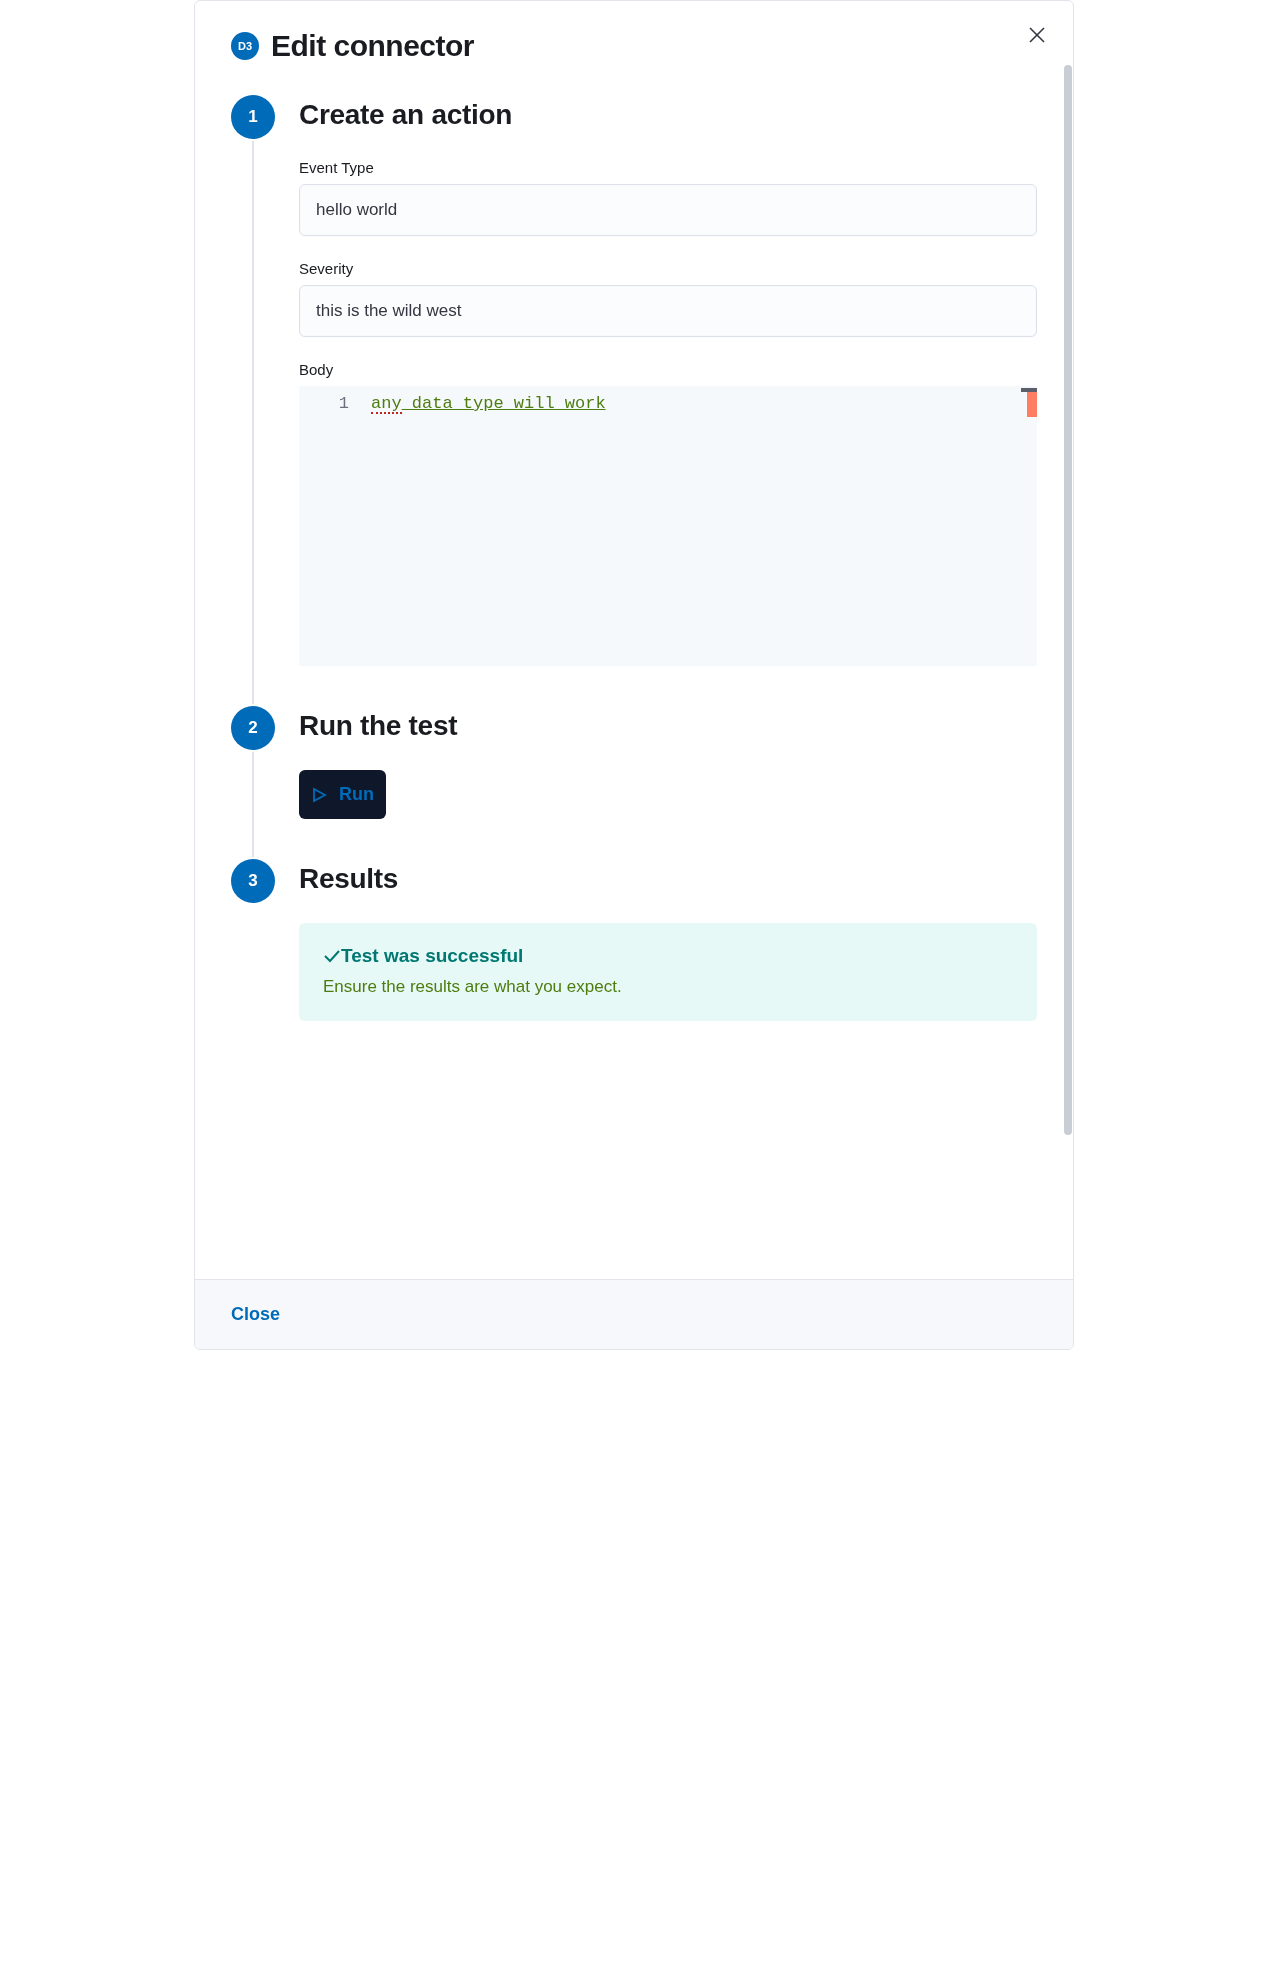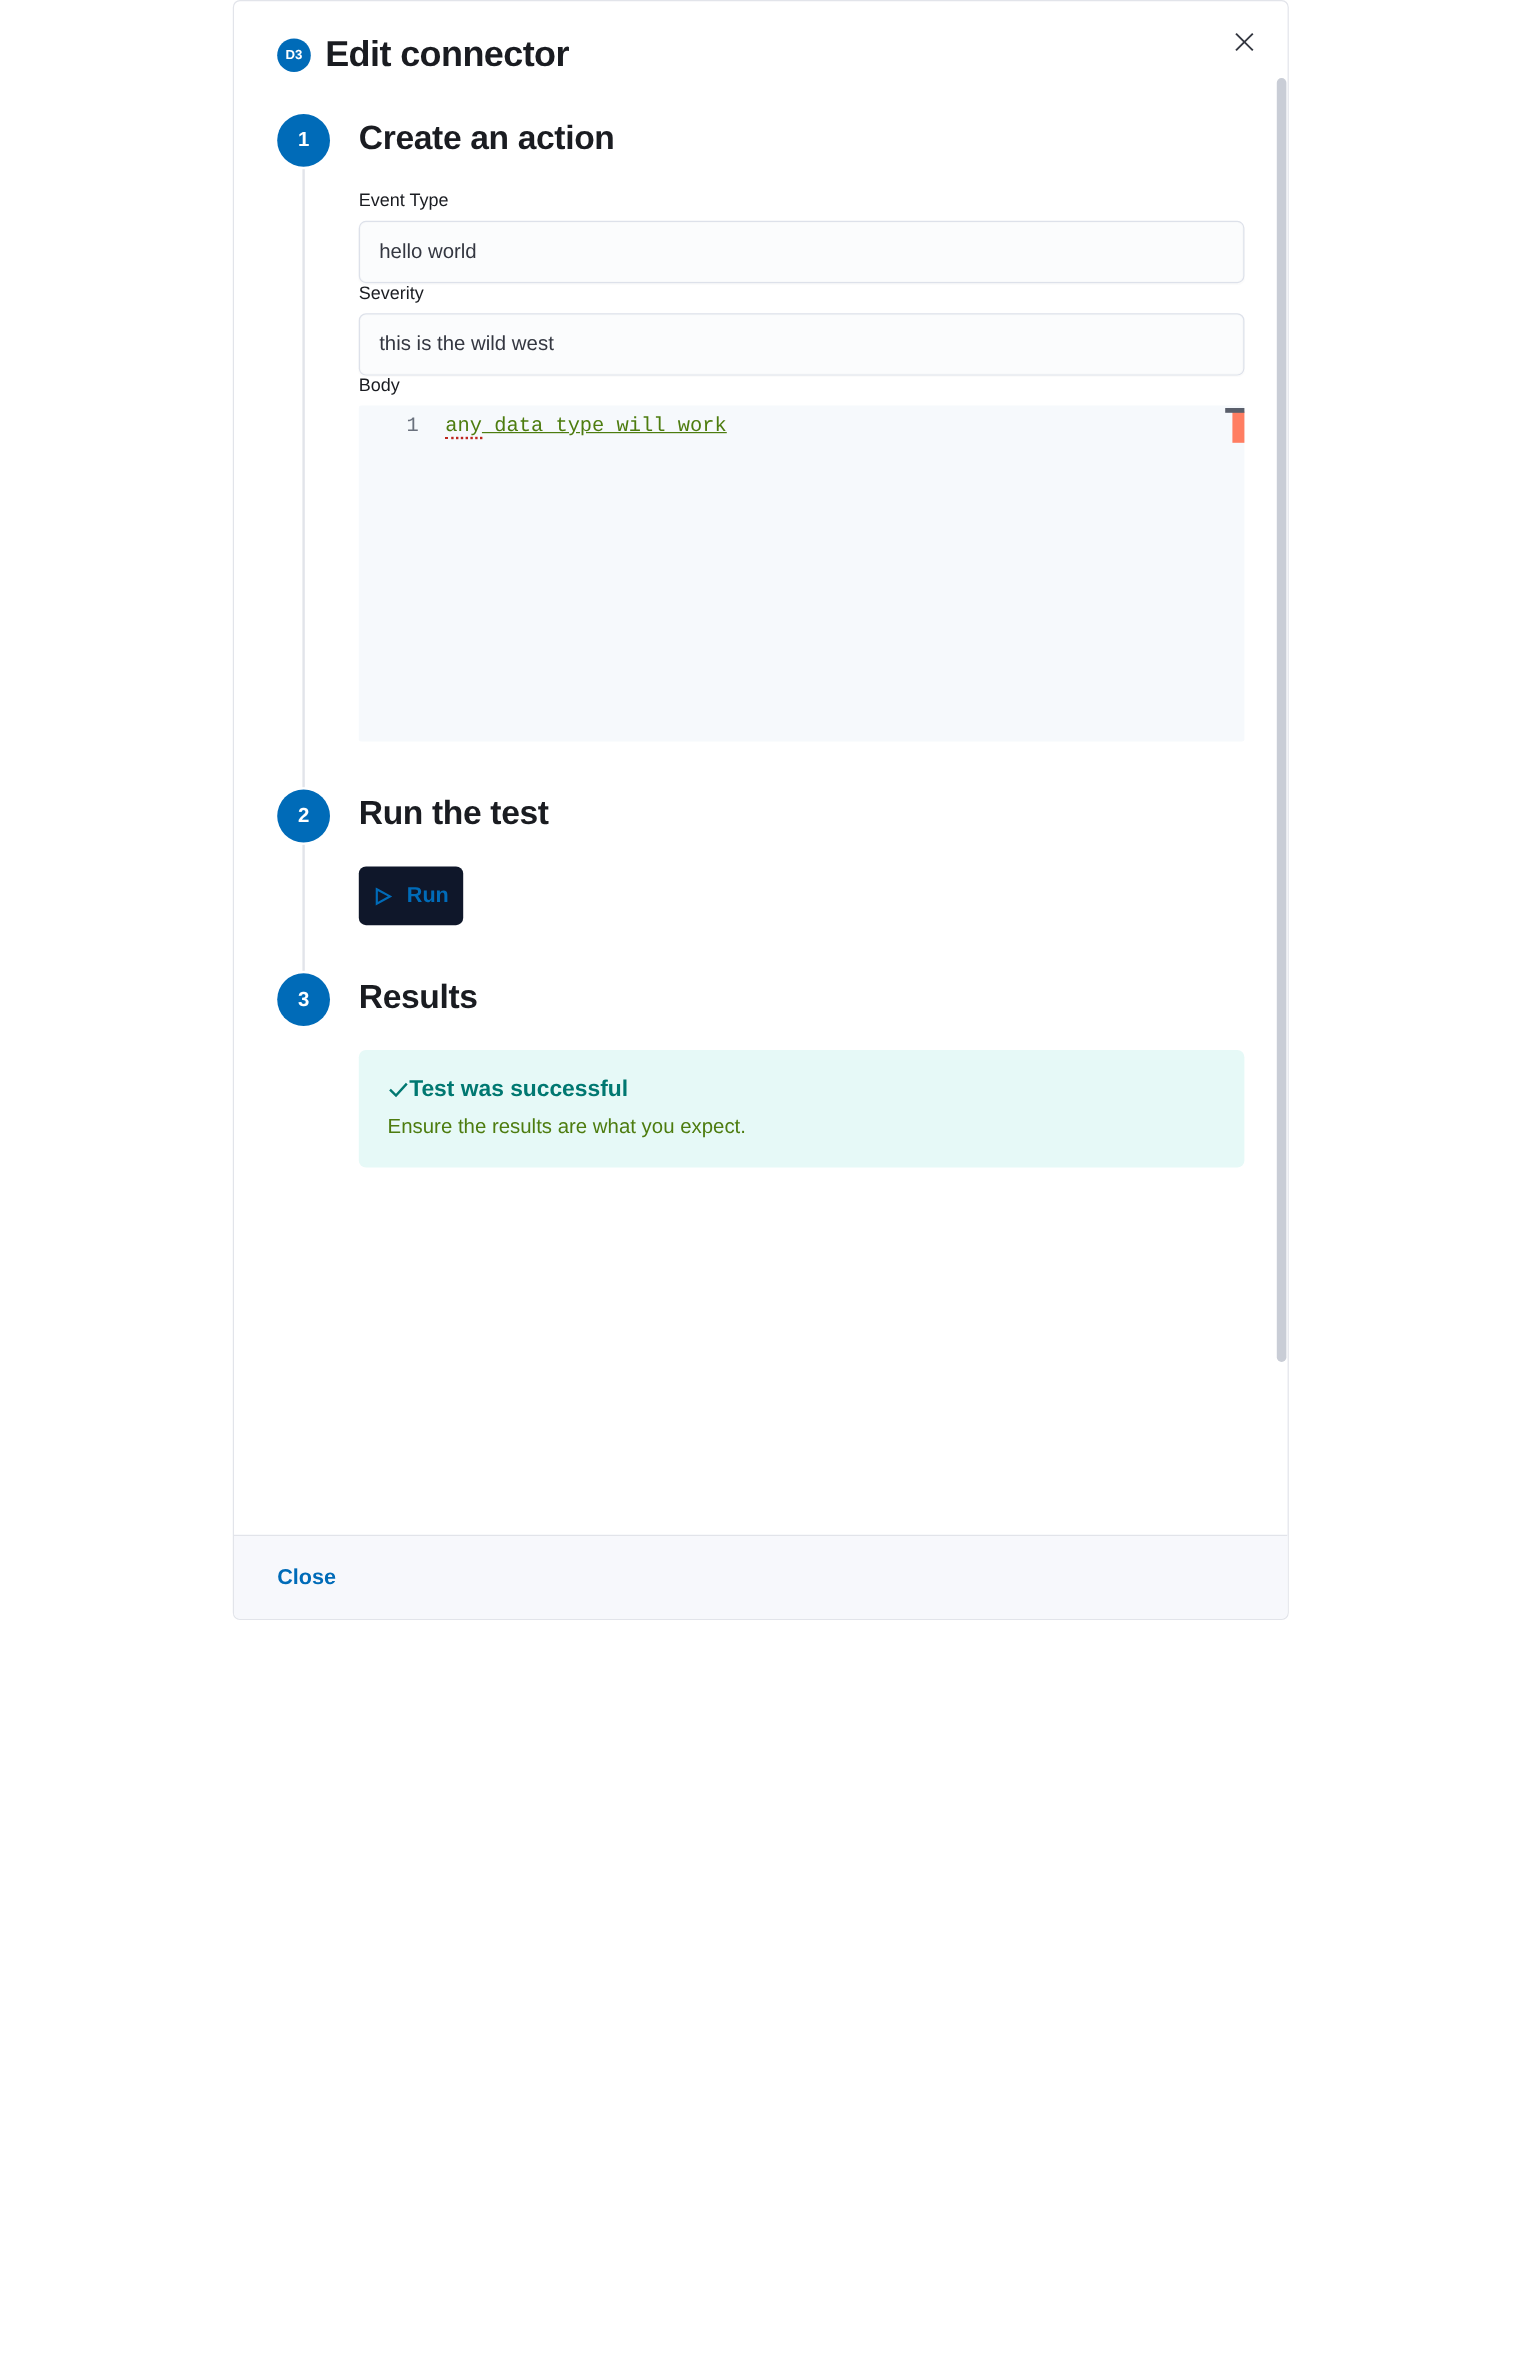--- a/index.html
+++ b/index.html
@@ -161,20 +161,21 @@
 
   .text-input {
     width: 100%;
     height: 52px;
     border: 1px solid #dde1ea;
     background: #fbfcfd;
     border-radius: 6px;
     padding: 4px 16px;
     font-size: 17px;
     color: #343741;
+    margin-bottom: 24px;
     box-shadow: 0 1px 1px rgba(0,0,0,0.02), inset 0 0 0 1px rgba(0,0,0,0.01);
   }
 
   .code-editor {
     background: #f6f9fc;
     height: 280px;
     display: flex;
     font-family: "SFMono-Regular", Consolas, "Liberation Mono", Menlo, monospace;
     font-size: 17px;
     position: relative;

